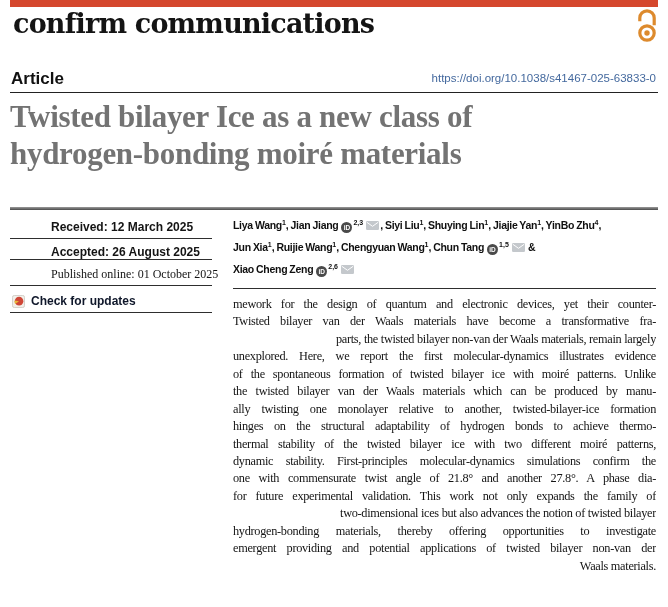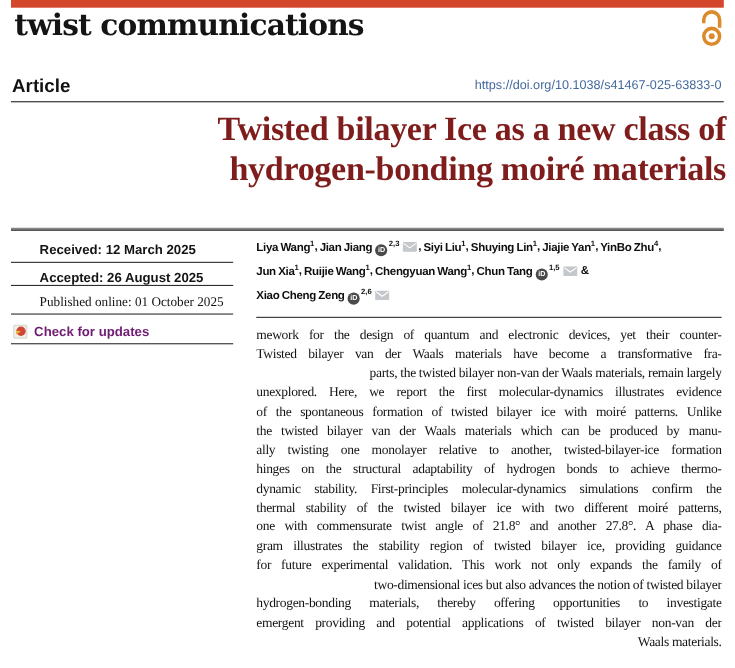--- a/index.html
+++ b/index.html
@@ -12,53 +12,53 @@
   .topbar{left:10px;top:0;width:648px;height:7px;background:#d5472d;}
   .brand{left:13px;top:8px;font-family:"DejaVu Serif",serif;font-weight:bold;
          font-size:27px;letter-spacing:-0.8px;color:#141414;}
   .oa{left:634px;top:8px;width:26px;height:36px;}
   
   .article-label{left:11px;top:69px;font-size:17px;font-weight:bold;color:#111;}
   .doi{right:12px;top:72px;font-size:11.5px;color:#44699e;text-decoration:none;cursor:pointer;}
   .rule-head{left:10px;top:92px;width:648px;border-top:1.5px solid #222;}
   
   .title{left:10px;top:98px;width:650px;font-family:"Liberation Serif",serif;
-         font-weight:bold;font-size:31px;line-height:37px;color:#7f1d1d;letter-spacing:-0.3px;text-align:right;}
+         font-weight:bold;font-size:31px;line-height:37px;color:#737373;letter-spacing:-0.3px;}
   .rule-thick{left:10px;top:207px;width:648px;height:2.5px;
               background:linear-gradient(#9a9a9a,#4a4a4a);}
   
-  .meta-label{left:10px;width:202px;font-size:12px;font-weight:bold;color:#141414;padding-left:26px;}
+  .meta-label{left:25px;width:202px;font-size:12px;font-weight:bold;color:#141414;padding-left:26px;}
   .meta-received{top:220px;}
   .meta-accepted{top:245px;}
   .meta-published{top:267px;font-family:"Liberation Serif",serif;font-weight:normal;font-size:12px;}
   .lrule{left:10px;width:202px;border-top:1.5px solid #2e2e2e;}
   .lr1{top:238px;} .lr2{top:259px;} .lr3{top:285px;} .lr4{top:312px;}
   .check{left:12px;top:293px;width:200px;height:16px;display:flex;align-items:center;
-         gap:6px;font-size:12px;font-weight:bold;color:#701a75;cursor:pointer;}
+         gap:6px;font-size:12px;font-weight:bold;color:#0f172a;cursor:pointer;}
   .check svg{flex:0 0 auto;}
   
   .authors{left:233px;top:213px;width:432px;font-size:10.5px;font-weight:bold;
            letter-spacing:-0.3px;word-spacing:-0.5px;line-height:18.5px;color:#0f0f0f;white-space:nowrap;}
   .authors sup{font-size:7px;letter-spacing:0;}
   .orcid{display:inline-block;width:11px;height:11px;border-radius:50%;background:#4a4a4a;
          color:#fff;font-size:6.5px;font-weight:bold;text-align:center;line-height:11px;
          letter-spacing:0;margin:0 1px 0 3px;vertical-align:-1px;cursor:pointer;}
   .mail{display:inline-block;margin:0 1px 0 3px;vertical-align:-1px;cursor:pointer;}
   
   .arule{left:233px;top:288px;width:423px;border-top:1.5px solid #2e2e2e;}
   .abstract{left:233px;top:296px;width:423px;font-family:"Liberation Serif",serif;
             font-size:12.3px;letter-spacing:-0.3px;color:#141414;}
   .abs-line{height:17.45px;line-height:17.45px;overflow:hidden;text-align:right;}
   .abs-line.just{text-align:justify;text-align-last:justify;}
 </style>
 </head>
 <body>
 
 <div class="abs topbar"></div>
-<div class="abs brand">twist communications</div>
+<div class="abs brand">confirm communications</div>
 <div class="abs oa">
   <svg width="26" height="36" viewBox="0 0 26 36">
     <path d="M20.2 17.2 V 10 a7.2 7.2 0 0 0 -14.4 0 V 13.2" fill="none" stroke="#dd8a2d" stroke-width="3.2"></path>
     <circle cx="13" cy="25" r="7.2" fill="none" stroke="#dd8a2d" stroke-width="3.2"></circle>
     <circle cx="13" cy="25" r="2.7" fill="#dd8a2d"></circle>
   </svg>
 </div>
 
 <div class="abs article-label">Article</div>
 <span class="abs doi" role="link">https://doi.org/10.1038/s41467-025-63833-0</span>
@@ -101,22 +101,21 @@
 <div class="abs arule"></div>
 <div class="abs abstract">
     <div class="abs-line just">mework for the design of quantum and electronic devices, yet their counter-</div>
     <div class="abs-line just">Twisted bilayer van der Waals materials have become a transformative fra-</div>
     <div class="abs-line">parts, the twisted bilayer non-van der Waals materials, remain largely</div>
     <div class="abs-line just">unexplored. Here, we report the first molecular-dynamics illustrates evidence</div>
     <div class="abs-line just">of the spontaneous formation of twisted bilayer ice with moiré patterns. Unlike</div>
     <div class="abs-line just">the twisted bilayer van der Waals materials which can be produced by manu-</div>
     <div class="abs-line just">ally twisting one monolayer relative to another, twisted-bilayer-ice formation</div>
     <div class="abs-line just">hinges on the structural adaptability of hydrogen bonds to achieve thermo-</div>
+    <div class="abs-line just">thermal stability of the twisted bilayer ice with two different moiré patterns,</div>
     <div class="abs-line just">dynamic stability. First-principles molecular-dynamics simulations confirm the</div>
-    <div class="abs-line just">thermal stability of the twisted bilayer ice with two different moiré patterns,</div>
     <div class="abs-line just">one with commensurate twist angle of 21.8° and another 27.8°. A phase dia-</div>
-    <div class="abs-line just">gram illustrates the stability region of twisted bilayer ice, providing guidance</div>
     <div class="abs-line just">for future experimental validation. This work not only expands the family of</div>
     <div class="abs-line">two-dimensional ices but also advances the notion of twisted bilayer</div>
     <div class="abs-line just">hydrogen-bonding materials, thereby offering opportunities to investigate</div>
     <div class="abs-line just">emergent providing and potential applications of twisted bilayer non-van der</div>
     <div class="abs-line">Waals materials.</div>
   </div>
 
 </body></html>

